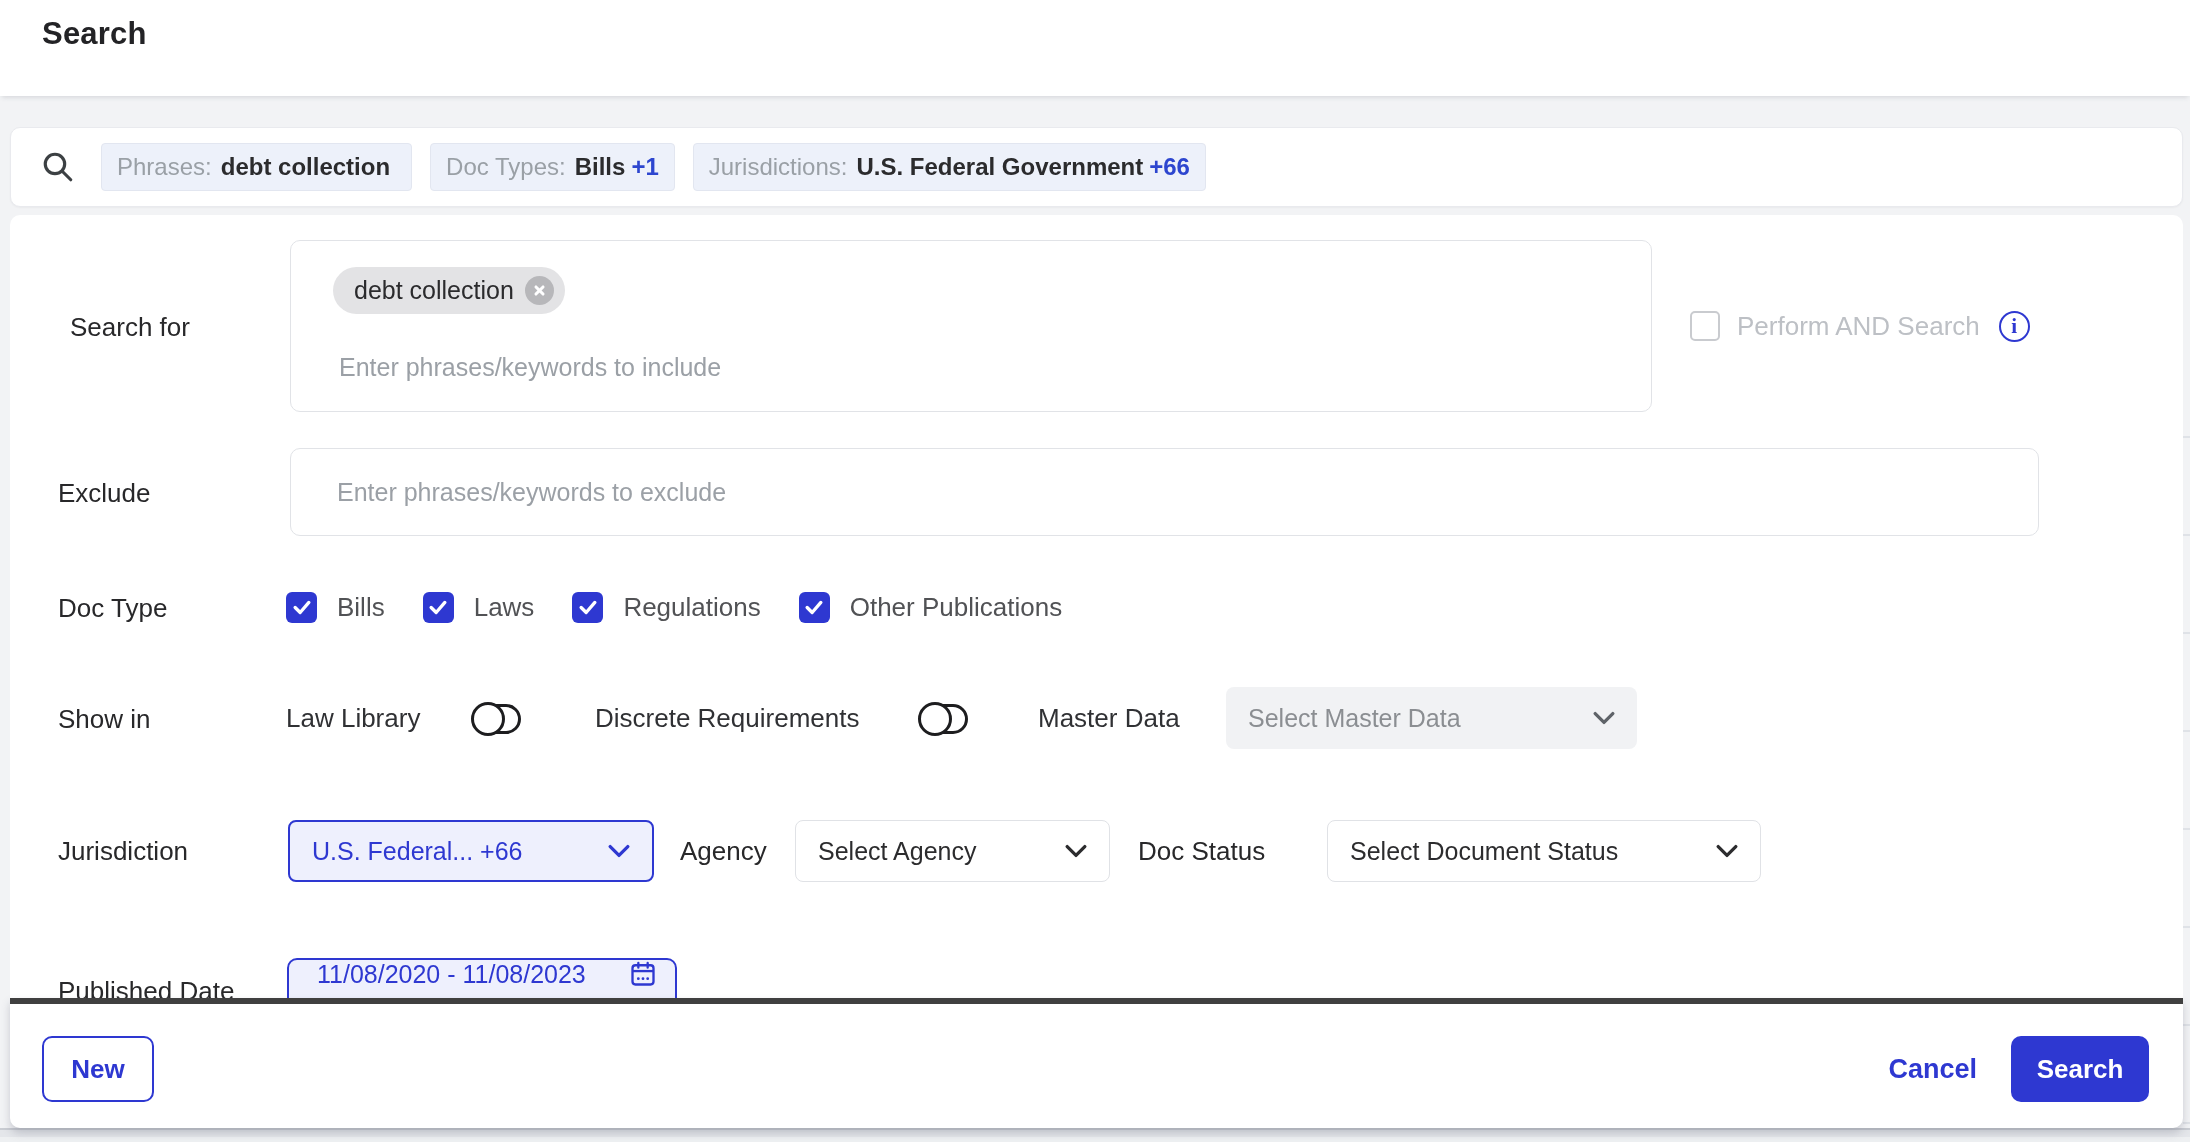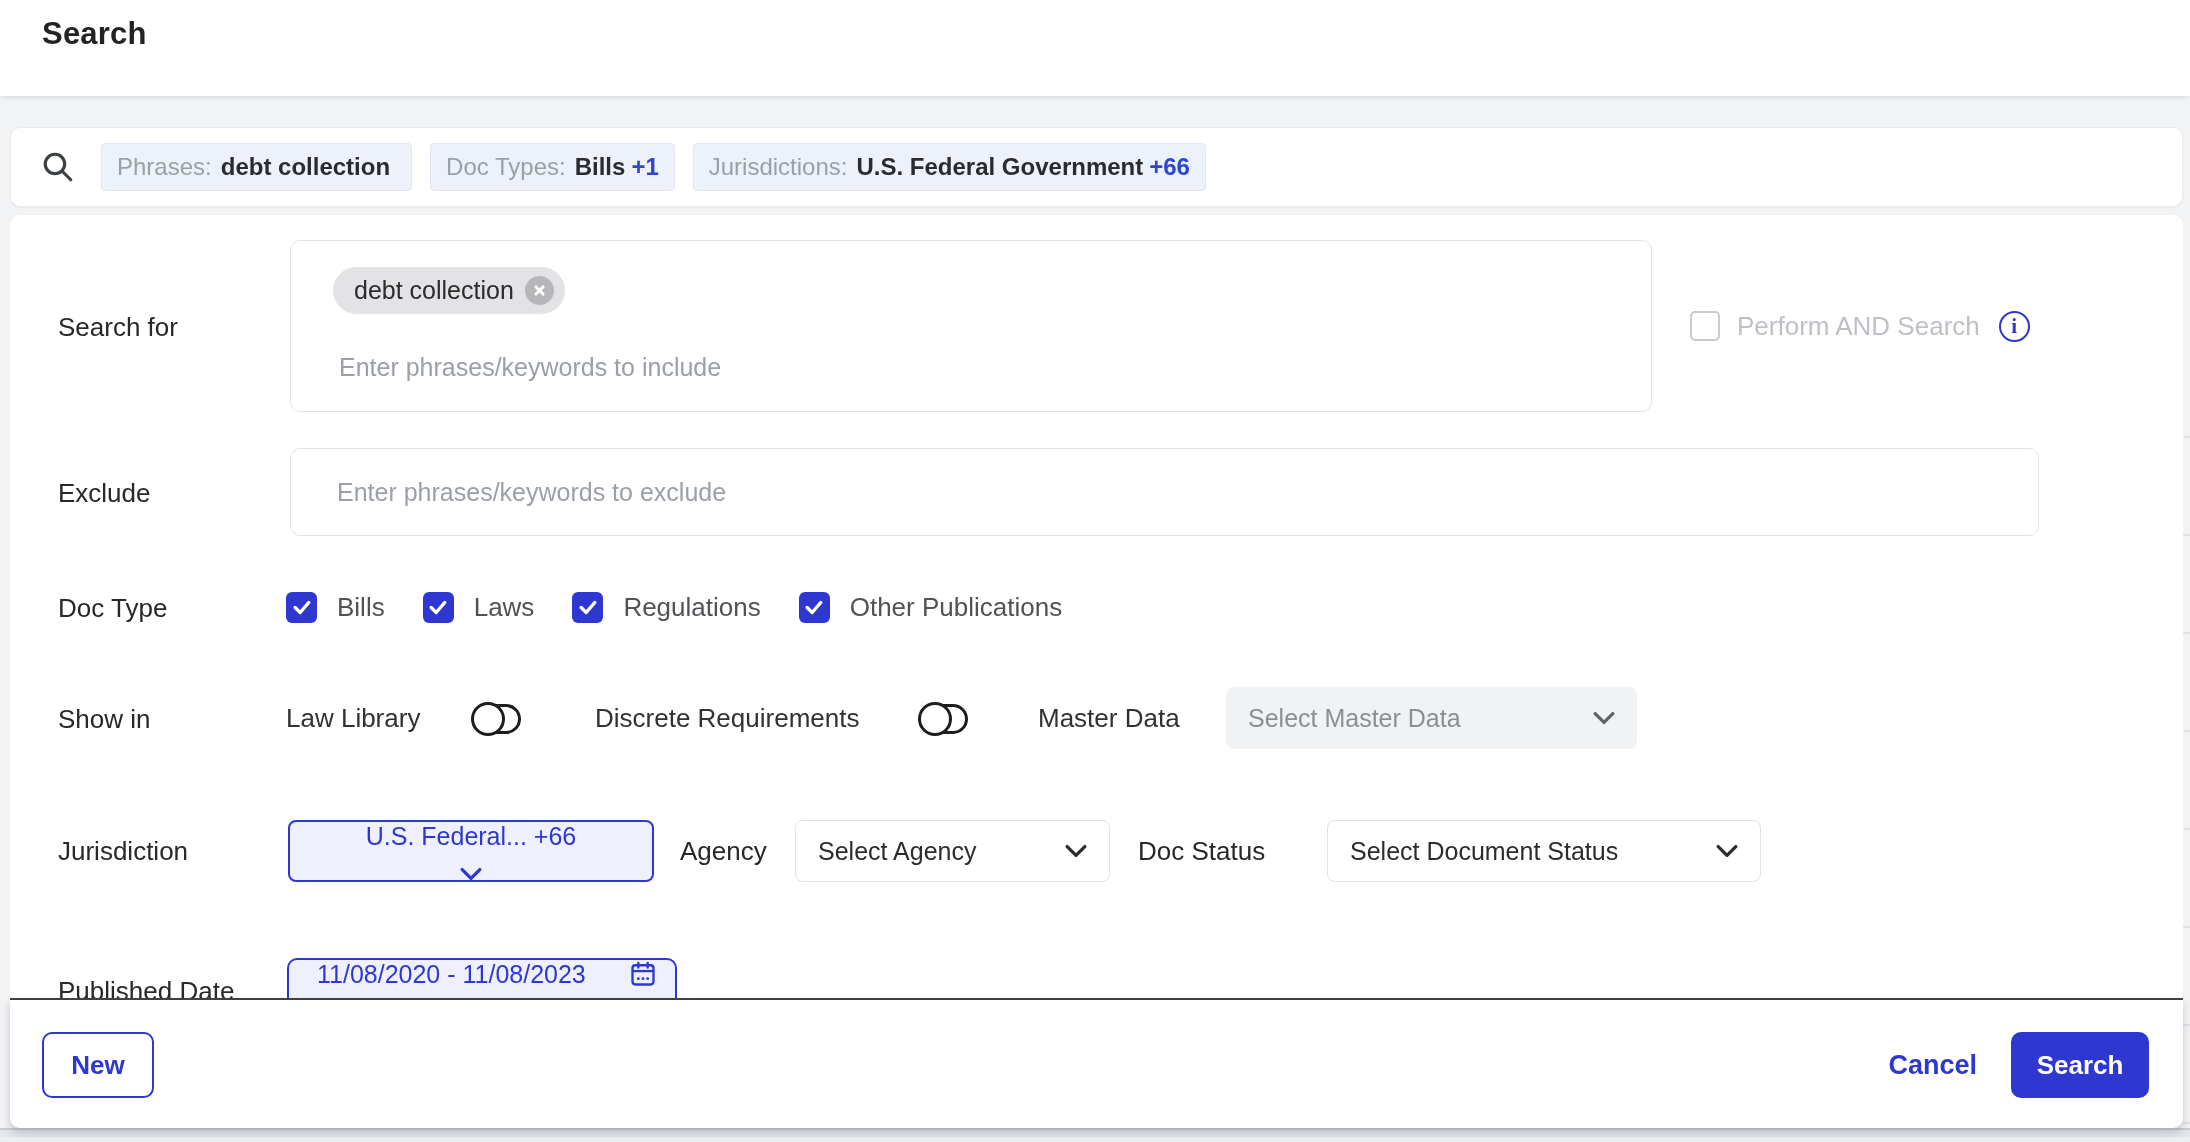--- a/index.html
+++ b/index.html
@@ -154,21 +154,21 @@
     position: absolute; left: 277px; top: 743px; width: 390px; height: 64px;
     background: #eef0fd; border: 2px solid #2e38d1; border-radius: 10px;
     display: flex; align-items: flex-start; justify-content: space-between;
     padding: 0 18px 0 28px; font-size: 25px; color: #2e38d1; cursor: pointer;
     white-space: nowrap;
   }
 
   
   .footer {
     position: absolute; left: 10px; top: 998px; width: 2173px; height: 130px;
-    background: #ffffff; border-top: 2px solid #404040;
+    background: #ffffff; border-top: 6px solid #404040;
     border-radius: 0 0 10px 10px;
     box-shadow: 0 5px 9px rgba(90,95,110,.28);
     z-index: 6;
   }
   .btn-outline {
     position: absolute; left: 32px; top: 32px; width: 112px; height: 66px;
     background: #fff; border: 2px solid #2e38d1; border-radius: 10px;
     color: #2e38d1; font-family: "Liberation Sans", sans-serif;
     font-size: 26px; font-weight: bold; cursor: pointer;
   }
@@ -224,21 +224,21 @@
       <div class="chip">
         <span class="chip-label">Jurisdictions:</span>
         <span class="chip-value">U.S. Federal Government</span>
         <span class="chip-extra">+66</span>
       </div>
     </div>
   </section>
 
   <section class="main-panel">
 
-    <div class="row-label" style="top:96px;">Search for</div>
+    <div class="row-label" style="top:96px;margin-left:12px;">Search for</div>
     <div class="include-box">
       <div class="tag">
         <span>debt collection</span>
         <span class="tag-x"></span>
       </div>
       <div class="placeholder-text">Enter phrases/keywords to include</div>
     </div>
     <div class="and-search">
       <span class="cb-unchecked"></span>
       <span class="and-label">Perform AND Search</span>
@@ -299,21 +299,21 @@
     <div class="select select--gray" style="left:1216px; top:472px; width:411px; height:62px;">
       <span>Select Master Data</span>
       <span class="chev">
         <svg width="22" height="14" viewBox="0 0 20 12" fill="none">
             <path d="M2 2l8 8 8-8" stroke="#5f6368" stroke-width="3" stroke-linecap="round" stroke-linejoin="round"></path>
           </svg>
       </span>
     </div>
 
     <div class="row-label" style="top:620px;">Jurisdiction</div>
-    <div class="select select--accent" style="left:278px; top:605px; width:366px; height:62px;flex-direction:column;">
+    <div class="select select--accent" style="left:278px; top:605px; width:366px; height:62px;">
       <span>U.S. Federal... +66</span>
       <span class="chev">
         <svg width="22" height="14" viewBox="0 0 20 12" fill="none">
             <path d="M2 2l8 8 8-8" stroke="#2e38d1" stroke-width="3" stroke-linecap="round" stroke-linejoin="round"></path>
           </svg>
       </span>
     </div>
     <div class="row-label" style="left:670px; top:620px;">Agency</div>
     <div class="select select--plain" style="left:785px; top:605px; width:315px; height:62px;">
       <span>Select Agency</span>

